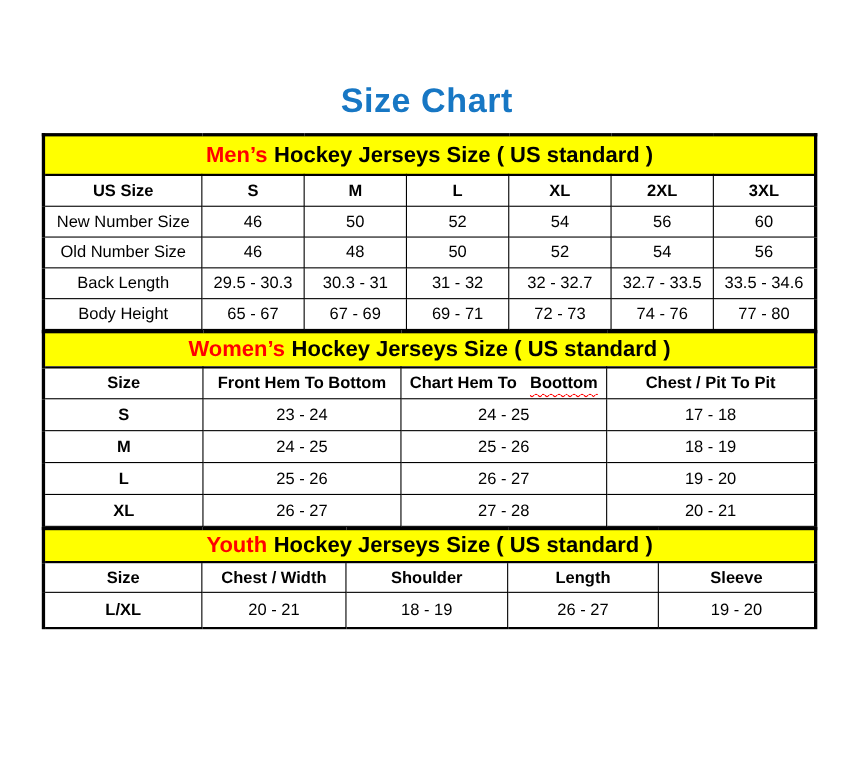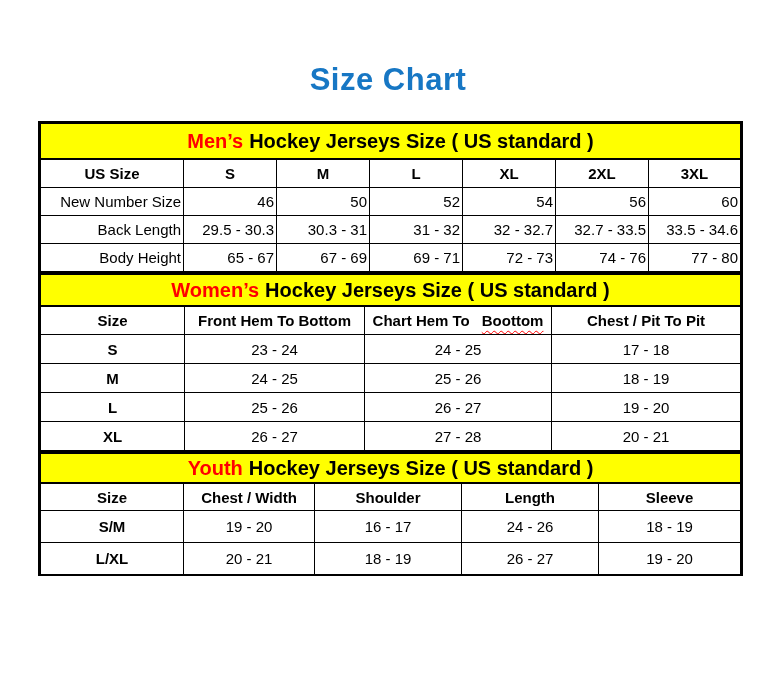--- a/index.html
+++ b/index.html
@@ -7,21 +7,21 @@
     position:relative;
     width:776px;
     height:692px;
     background:#ffffff;
     font-family:"Liberation Sans",sans-serif;
     color:#000000;
     overflow:hidden;
   }
   .title{
     position:absolute;
-    top:62px;
+    top:74px;
     left:0;
     width:100%;
     margin:0;
     text-align:center;
     font-size:31px;
     font-weight:700;
     color:#1777c4;
     letter-spacing:0.5px;
   }
   .tables{
@@ -54,21 +54,21 @@
     font-size:20px;
     font-weight:700;
   }
   table.mens  tr.band td{height:34px;}
   table.womens tr.band td{height:30px;}
   table.youth tr.band td{height:28px;}
   tr.head td{font-weight:700;}
   table.mens  tr.head td{height:27px;}
   table.womens tr.head td{height:27px;}
   table.youth tr.head td{height:26px;}
-  table.mens  tr.data td{height:27px;text-align:right;}
+  table.mens  tr.data td{height:27px;}
   table.womens tr.data td{height:28px;}
   table.youth tr.data td{height:31px;}
   table.youth tr.data:last-child td{border-bottom:2px solid #000;text-align:center;}
   td.bold-label{font-weight:700;}
   .red{color:#ff0000;margin-right:6px;}
   .wavy{
     margin-left:12px;
     text-decoration:underline;
     text-decoration-style:wavy;
     text-decoration-color:#ff0000;
@@ -113,20 +113,29 @@
       <tr class="data">
         <td>New Number Size</td>
         <td>46</td>
         <td>50</td>
         <td>52</td>
         <td>54</td>
         <td>56</td>
         <td>60</td>
       </tr>
       <tr class="data">
+        <td>Old Number Size</td>
+        <td>46</td>
+        <td>48</td>
+        <td>50</td>
+        <td>52</td>
+        <td>54</td>
+        <td>56</td>
+      </tr>
+      <tr class="data">
         <td>Back Length</td>
         <td>29.5 - 30.3</td>
         <td>30.3 - 31</td>
         <td>31 - 32</td>
         <td>32 - 32.7</td>
         <td>32.7 - 33.5</td>
         <td>33.5 - 34.6</td>
       </tr>
       <tr class="data">
         <td>Body Height</td>
@@ -203,27 +212,20 @@
         </td>
       </tr>
       <tr class="head">
         <td>Size</td>
         <td>Chest / Width</td>
         <td>Shoulder</td>
         <td>Length</td>
         <td>Sleeve</td>
       </tr>
       <tr class="data">
-        <td class="bold-label">S/M</td>
-        <td>19 - 20</td>
-        <td>16 - 17</td>
-        <td>24 - 26</td>
-        <td>18 - 19</td>
-      </tr>
-      <tr class="data">
         <td class="bold-label">L/XL</td>
         <td>20 - 21</td>
         <td>18 - 19</td>
         <td>26 - 27</td>
         <td>19 - 20</td>
       </tr>
     </tbody>
       </table>
 
   </div>

